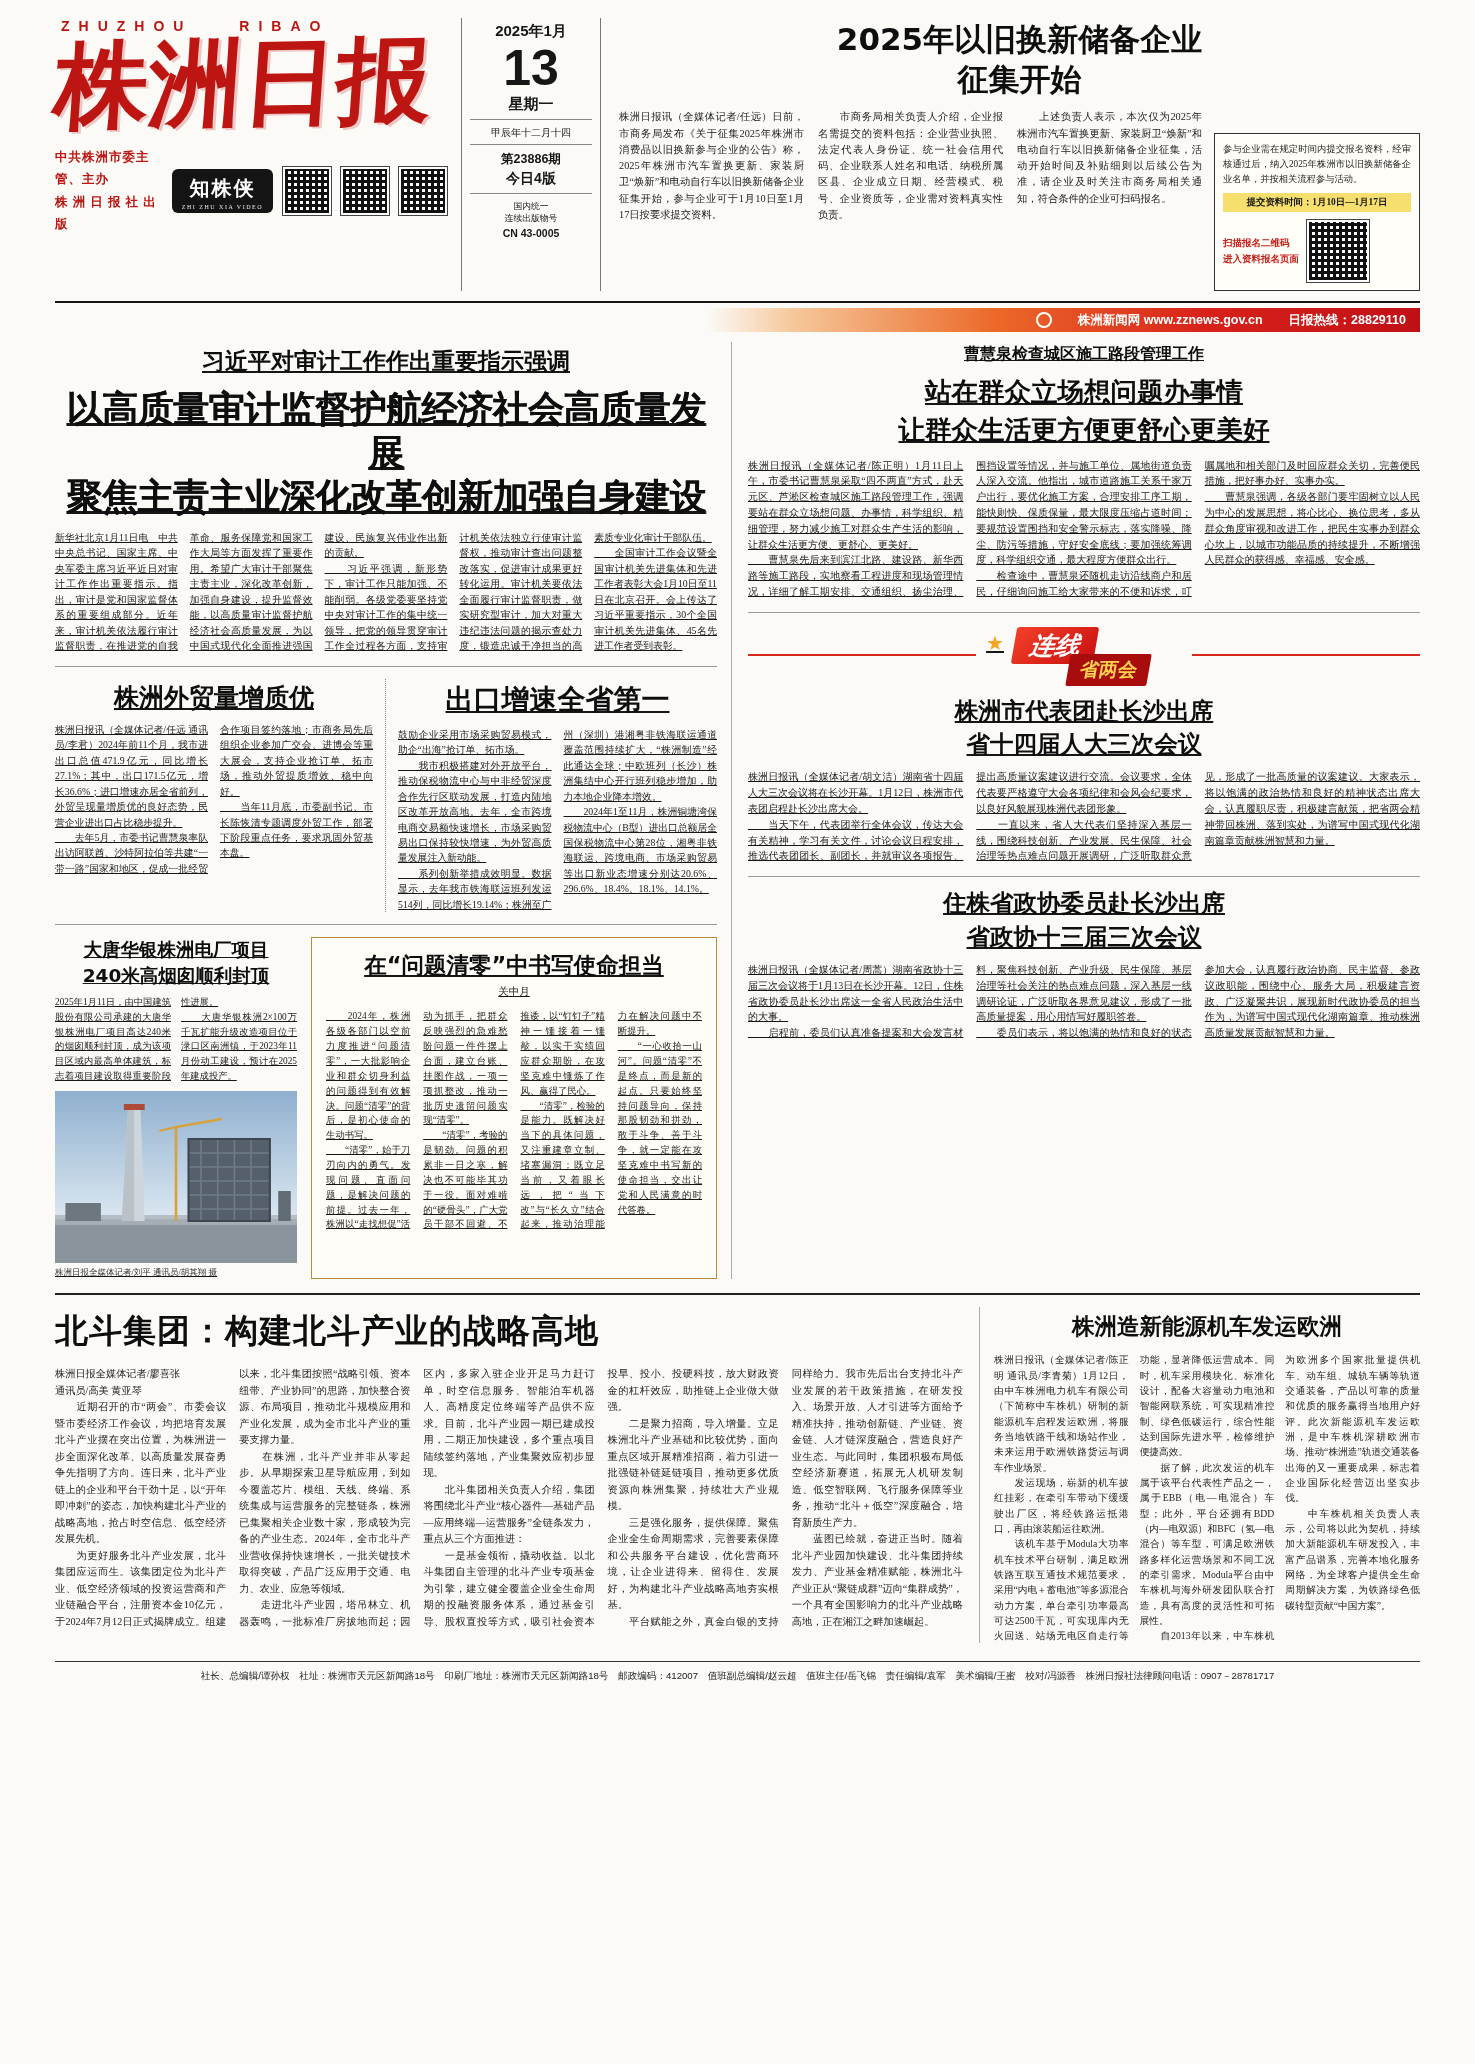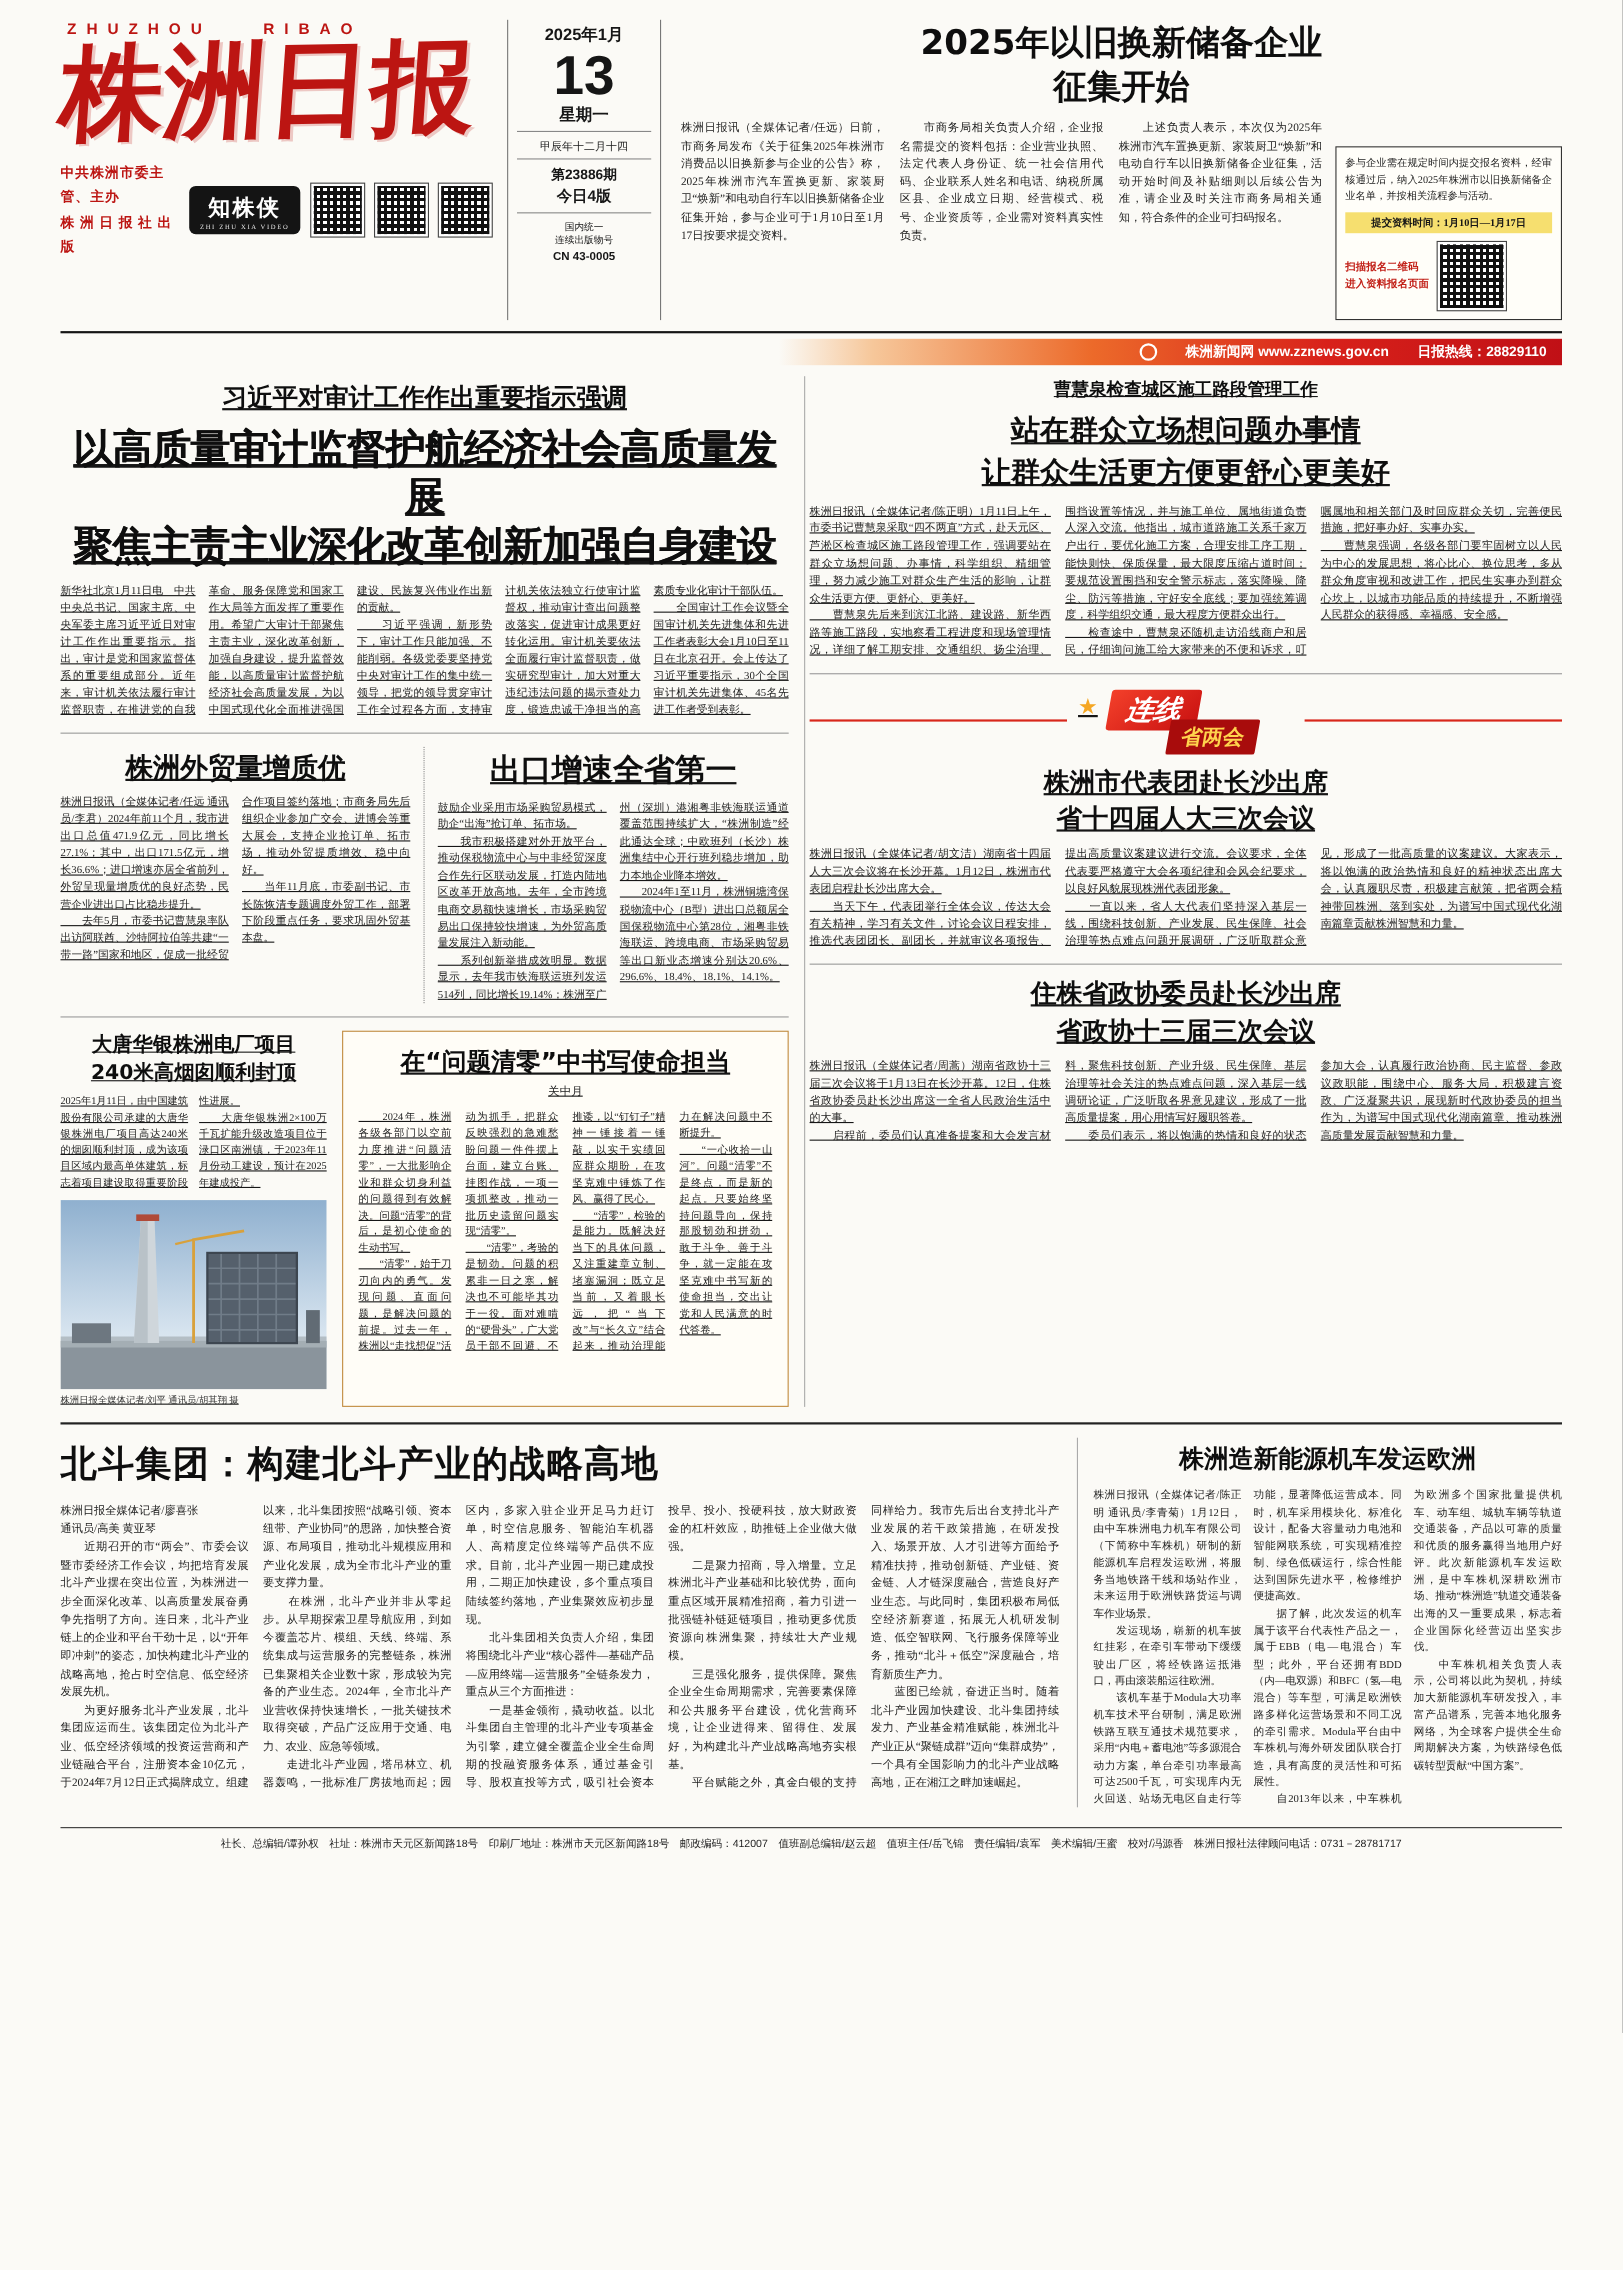--- a/index.html
+++ b/index.html
@@ -51,21 +51,21 @@
   .mh-rule{border-top:2.5px solid #151515;margin-top:10px;}
   .redbar{height:24px;width:712px;margin-left:auto;margin-top:5px;
           background:linear-gradient(90deg,#fbfaf6 0,#f6c79a 12%,#ec6a2a 40%,#d8211a 70%,#c01016 100%);
           display:flex;align-items:center;gap:26px;justify-content:flex-end;padding:0 14px;box-sizing:border-box;
           color:#fff;font-family:"Liberation Sans",sans-serif;font-size:12.5px;font-weight:bold;}
   .rb-icon{width:12px;height:12px;border:2px solid #fff;border-radius:50%;display:inline-block;flex:none;}
 
   
   .zoneA{display:flex;margin-top:10px;text-decoration:underline;}
   .zA-left{width:662px;flex:none;padding-right:14px;}
-  .zA-right{flex:1;padding-left:4px;border-left:1px solid #aaa;}
+  .zA-right{flex:1;padding-left:16px;border-left:1px solid #aaa;}
 
   .kicker{text-align:center;font-size:23px;margin:4px 0 10px;}
   .giant{text-align:center;font-size:36px;line-height:1.2;letter-spacing:-0.5px;margin:1px 0;
          text-shadow:.6px 0 currentColor;}
   .xi-body{column-count:5;column-gap:12px;font-size:9.8px;margin-top:12px;}
   .xi{border-bottom:1px solid #999;padding-bottom:12px;}
 
   .row2{display:flex;border-bottom:1px solid #999;padding:12px 0;}
   .waimao{width:318px;flex:none;padding-right:12px;border-right:1px dotted #888;}
   .chukou{flex:1;padding-left:12px;}
@@ -314,14 +314,14 @@
       <h3 class="hd t23">株洲造新能源机车发运欧洲</h3>
       <div class="body cols3j">株洲日报讯（全媒体记者/陈正明 通讯员/李青菊）1月12日，由中车株洲电力机车有限公司（下简称中车株机）研制的新能源机车启程发运欧洲，将服务当地铁路干线和场站作业，未来运用于欧洲铁路货运与调车作业场景。
 　　发运现场，崭新的机车披红挂彩，在牵引车带动下缓缓驶出厂区，将经铁路运抵港口，再由滚装船运往欧洲。
 　　该机车基于Modula大功率机车技术平台研制，满足欧洲铁路互联互通技术规范要求，采用“内电＋蓄电池”等多源混合动力方案，单台牵引功率最高可达2500千瓦，可实现库内无火回送、站场无电区自走行等功能，显著降低运营成本。同时，机车采用模块化、标准化设计，配备大容量动力电池和智能网联系统，可实现精准控制、绿色低碳运行，综合性能达到国际先进水平，检修维护便捷高效。
 　　据了解，此次发运的机车属于该平台代表性产品之一，属于EBB（电—电混合）车型；此外，平台还拥有BDD（内—电双源）和BFC（氢—电混合）等车型，可满足欧洲铁路多样化运营场景和不同工况的牵引需求。Modula平台由中车株机与海外研发团队联合打造，具有高度的灵活性和可拓展性。
 　　自2013年以来，中车株机为欧洲多个国家批量提供机车、动车组、城轨车辆等轨道交通装备，产品以可靠的质量和优质的服务赢得当地用户好评。此次新能源机车发运欧洲，是中车株机深耕欧洲市场、推动“株洲造”轨道交通装备出海的又一重要成果，标志着企业国际化经营迈出坚实步伐。
 　　中车株机相关负责人表示，公司将以此为契机，持续加大新能源机车研发投入，丰富产品谱系，完善本地化服务网络，为全球客户提供全生命周期解决方案，为铁路绿色低碳转型贡献“中国方案”。</div>
     </article>
   </section>
 
-  <footer class="pfooter">社长、总编辑/谭孙权　社址：株洲市天元区新闻路18号　印刷厂地址：株洲市天元区新闻路18号　邮政编码：412007　值班副总编辑/赵云超　值班主任/岳飞锦　责任编辑/袁军　美术编辑/王蜜　校对/冯源香　株洲日报社法律顾问电话：0731－28781717</footer>
+  <footer class="pfooter">社长、总编辑/谭孙权　社址：株洲市天元区新闻路18号　印刷厂地址：株洲市天元区新闻路18号　邮政编码：412007　值班副总编辑/赵云超　值班主任/岳飞锦　责任编辑/袁军　美术编辑/王蜜　校对/冯源香　株洲日报社法律顾问电话：0907－28781717</footer>
 </div>
 
 </body></html>

